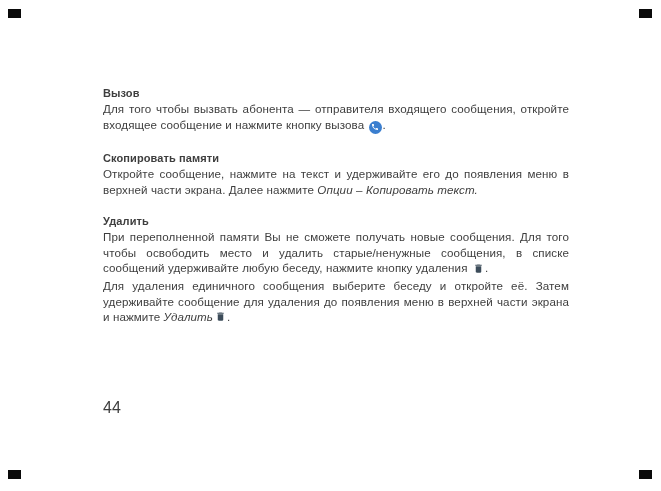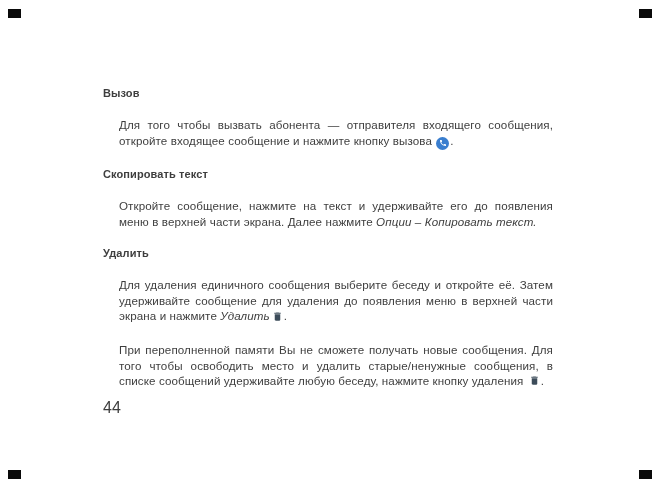--- a/index.html
+++ b/index.html
@@ -26,21 +26,21 @@
   .content {
     position: absolute;
     left: 103px; top: 86px; width: 466px;
     font-size: 11.6px;
     line-height: 15.4px;
     letter-spacing: 0.1px;
     text-align: justify;
   }
   .section + .section { margin-top: 17px; }
   .heading { font-size: 11px; font-weight: 700; }
-  .para { margin: 16px; }
+  .para { margin: 0; }
   .italic { font-style: italic; }
 
   .inline-icon { display: inline-block; }
 
   .phone-badge {
     display: inline-flex;
     align-items: center; justify-content: center;
     width: 13px; height: 13px;
     border-radius: 50%;
     background: var(--phone-blue, #3a7ecf);
@@ -75,29 +75,29 @@
   <section class="section">
     <h3 class="heading">Вызов</h3>
     <p class="para"><span>Для того чтобы вызвать абонента — отправителя входящего сообщения, откройте входящее сообщение и нажмите кнопку вызова </span><span class="inline-icon phone-badge">
           <svg viewBox="0 0 24 24" aria-hidden="true">
             <path d="M6.62 10.79c1.44 2.83 3.76 5.14 6.59 6.59l2.2-2.2c.27-.27.67-.36 1.02-.24 1.12.37 2.33.57 3.57.57.55 0 1 .45 1 1V20c0 .55-.45 1-1 1-9.39 0-17-7.61-17-17 0-.55.45-1 1-1h3.5c.55 0 1 .45 1 1 0 1.25.2 2.45.57 3.57.11.35.03.74-.25 1.02l-2.2 2.2z"></path>
           </svg>
         </span><span>.</span></p>
   </section>
 
   <section class="section">
-    <h3 class="heading">Скопировать текст</h3>
+    <h3 class="heading">Скопировать памяти</h3>
     <p class="para"><span>Откройте сообщение, нажмите на текст и удерживайте его до появления меню в верхней части экрана. Далее нажмите </span><em class="italic">Опции – Копировать текст.</em></p>
   </section>
 
   <section class="section">
     <h3 class="heading">Удалить</h3>
-    <p class="para"><span>Для удаления единичного сообщения выберите беседу и откройте её. Затем удерживайте сообщение для удаления до появления меню в верхней части экрана и нажмите </span><em class="italic">Удалить</em><span class="inline-icon trash-glyph"><svg viewBox="0 0 24 24" aria-hidden="true">
+    <p class="para"><span>При переполненной памяти Вы не сможете получать новые сообщения. Для того чтобы освободить место и удалить старые/ненужные сообщения, в списке сообщений удерживайте любую беседу, нажмите кнопку удаления </span><span class="inline-icon trash-glyph"><svg viewBox="0 0 24 24" aria-hidden="true">
             <path d="M6 19c0 1.1.9 2 2 2h8c1.1 0 2-.9 2-2V7H6v12zM19 4h-3.5l-1-1h-5l-1 1H5v2h14V4z"></path>
           </svg></span><span>.</span></p>
-    <p class="para"><span>При переполненной памяти Вы не сможете получать новые сообщения. Для того чтобы освободить место и удалить старые/ненужные сообщения, в списке сообщений удерживайте любую беседу, нажмите кнопку удаления </span><span class="inline-icon trash-glyph"><svg viewBox="0 0 24 24" aria-hidden="true">
+    <p class="para"><span>Для удаления единичного сообщения выберите беседу и откройте её. Затем удерживайте сообщение для удаления до появления меню в верхней части экрана и нажмите </span><em class="italic">Удалить</em><span class="inline-icon trash-glyph"><svg viewBox="0 0 24 24" aria-hidden="true">
             <path d="M6 19c0 1.1.9 2 2 2h8c1.1 0 2-.9 2-2V7H6v12zM19 4h-3.5l-1-1h-5l-1 1H5v2h14V4z"></path>
           </svg></span><span>.</span></p>
   </section>
 
 </main>
 
 <div class="page-number">44</div>
 
 </body></html>

